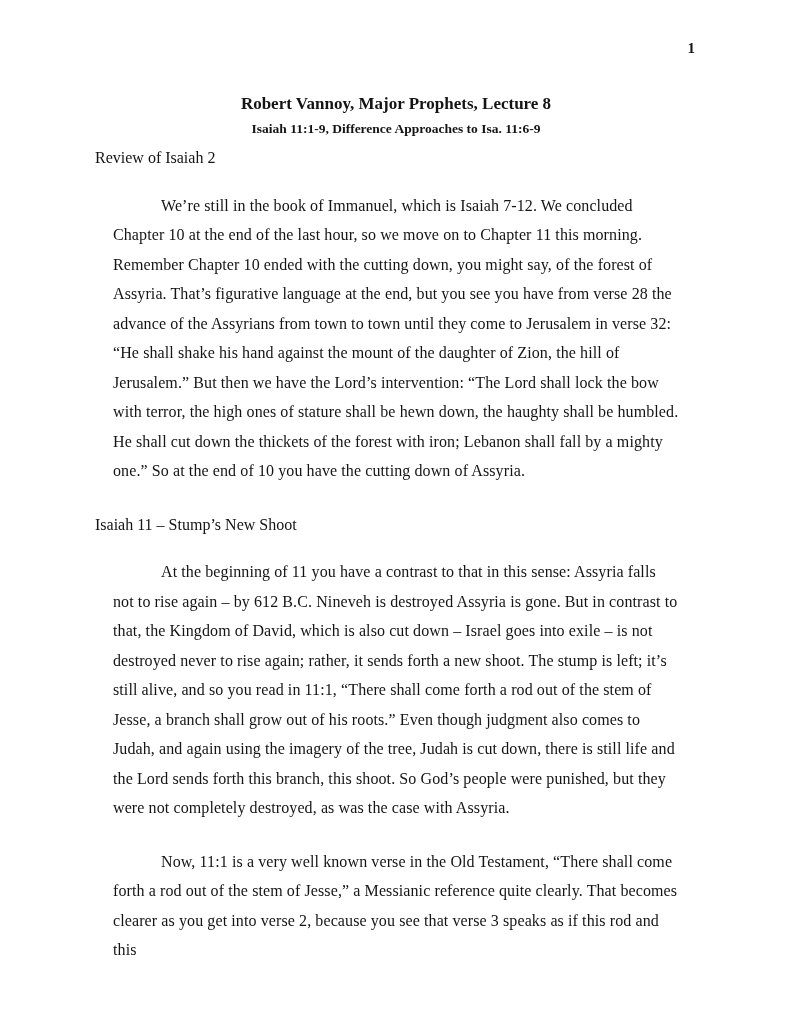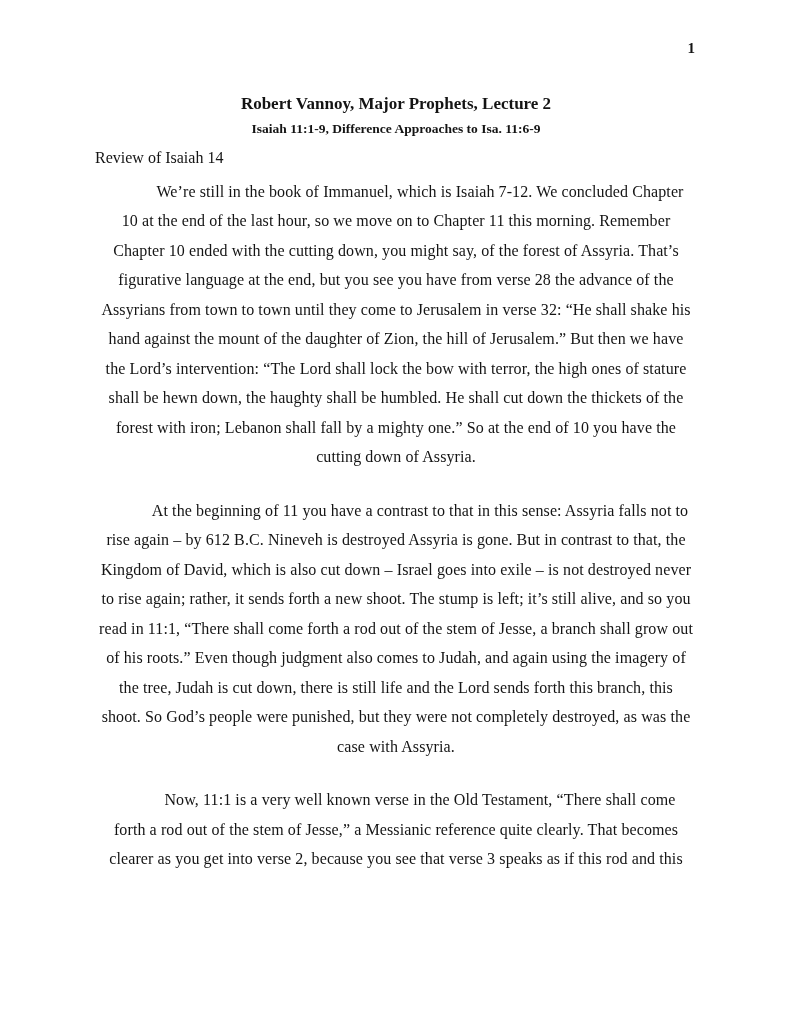--- a/index.html
+++ b/index.html
@@ -45,44 +45,45 @@
     line-height: 29.5px;
     margin: 0;
   }
   .first-heading {
     margin-top: 4px;
   }
   .section {
     margin-top: 24px;
   }
   p.body-para {
-    margin: 4px;
+    margin: 18px;
     font-size: 16px;
     line-height: 29.5px;
     text-indent: 48px;
-    text-align: center;
+    text-align: left;
     letter-spacing: 0.1px;
   }
 </style>
 </head>
 <body>
 
 <div class="page">
 
   <div class="page-number">1</div>
 
-  <h1 class="doc-title">Robert Vannoy, Major Prophets, Lecture 2</h1>
+  <h1 class="doc-title">Robert Vannoy, Major Prophets, Lecture 8</h1>
 
   <h2 class="doc-subtitle">Isaiah 11:1-9, Difference Approaches to Isa. 11:6-9</h2>
 
-  <div class="section-heading first-heading">Review of Isaiah 14</div>
+  <div class="section-heading first-heading">Review of Isaiah 2</div>
 
   <p class="body-para">We’re still in the book of Immanuel, which is Isaiah 7-12.  We concluded Chapter 10 at the end of the last hour, so we move on to Chapter 11 this morning.  Remember Chapter 10 ended with the cutting down, you might say, of the forest of Assyria.  That’s figurative language at the end, but you see you have from verse 28 the advance of the Assyrians from town to town until they come to Jerusalem in verse 32: “He shall shake his hand against the mount of the daughter of Zion, the hill of Jerusalem.” But then we have the Lord’s intervention: “The Lord shall lock the bow with terror, the high ones of stature shall be hewn down, the haughty shall be humbled.  He shall cut down the thickets of the forest with iron; Lebanon shall fall by a mighty one.”  So at the end of 10 you have the cutting down of Assyria.</p>
 
   <div class="section">
+    <div class="section-heading">Isaiah 11 – Stump’s New Shoot</div>
     <p class="body-para">At the beginning of 11 you have a contrast to that in this sense: Assyria falls not to rise again – by 612 B.C. Nineveh is destroyed Assyria is gone.  But in contrast to that, the Kingdom of David, which is also cut down – Israel goes into exile – is not destroyed never to rise again; rather, it sends forth a new shoot.  The stump is left; it’s still alive, and so you read in 11:1, “There shall come forth a rod out of the stem of Jesse, a branch shall grow out of his roots.”  Even though judgment also comes to Judah, and again using the imagery of the tree, Judah is cut down, there is still life and the Lord sends forth this branch, this shoot.  So God’s people were punished, but they were not completely destroyed, as was the case with Assyria.</p>
   </div>
 
   <div class="section">
     <p class="body-para">Now, 11:1 is a very well known verse in the Old Testament, “There shall come forth a rod out of the stem of Jesse,” a Messianic reference quite clearly. That becomes clearer as you get into verse 2, because you see that verse 3 speaks as if this rod and this</p>
   </div>
 
 </div>
 
 </body></html>

